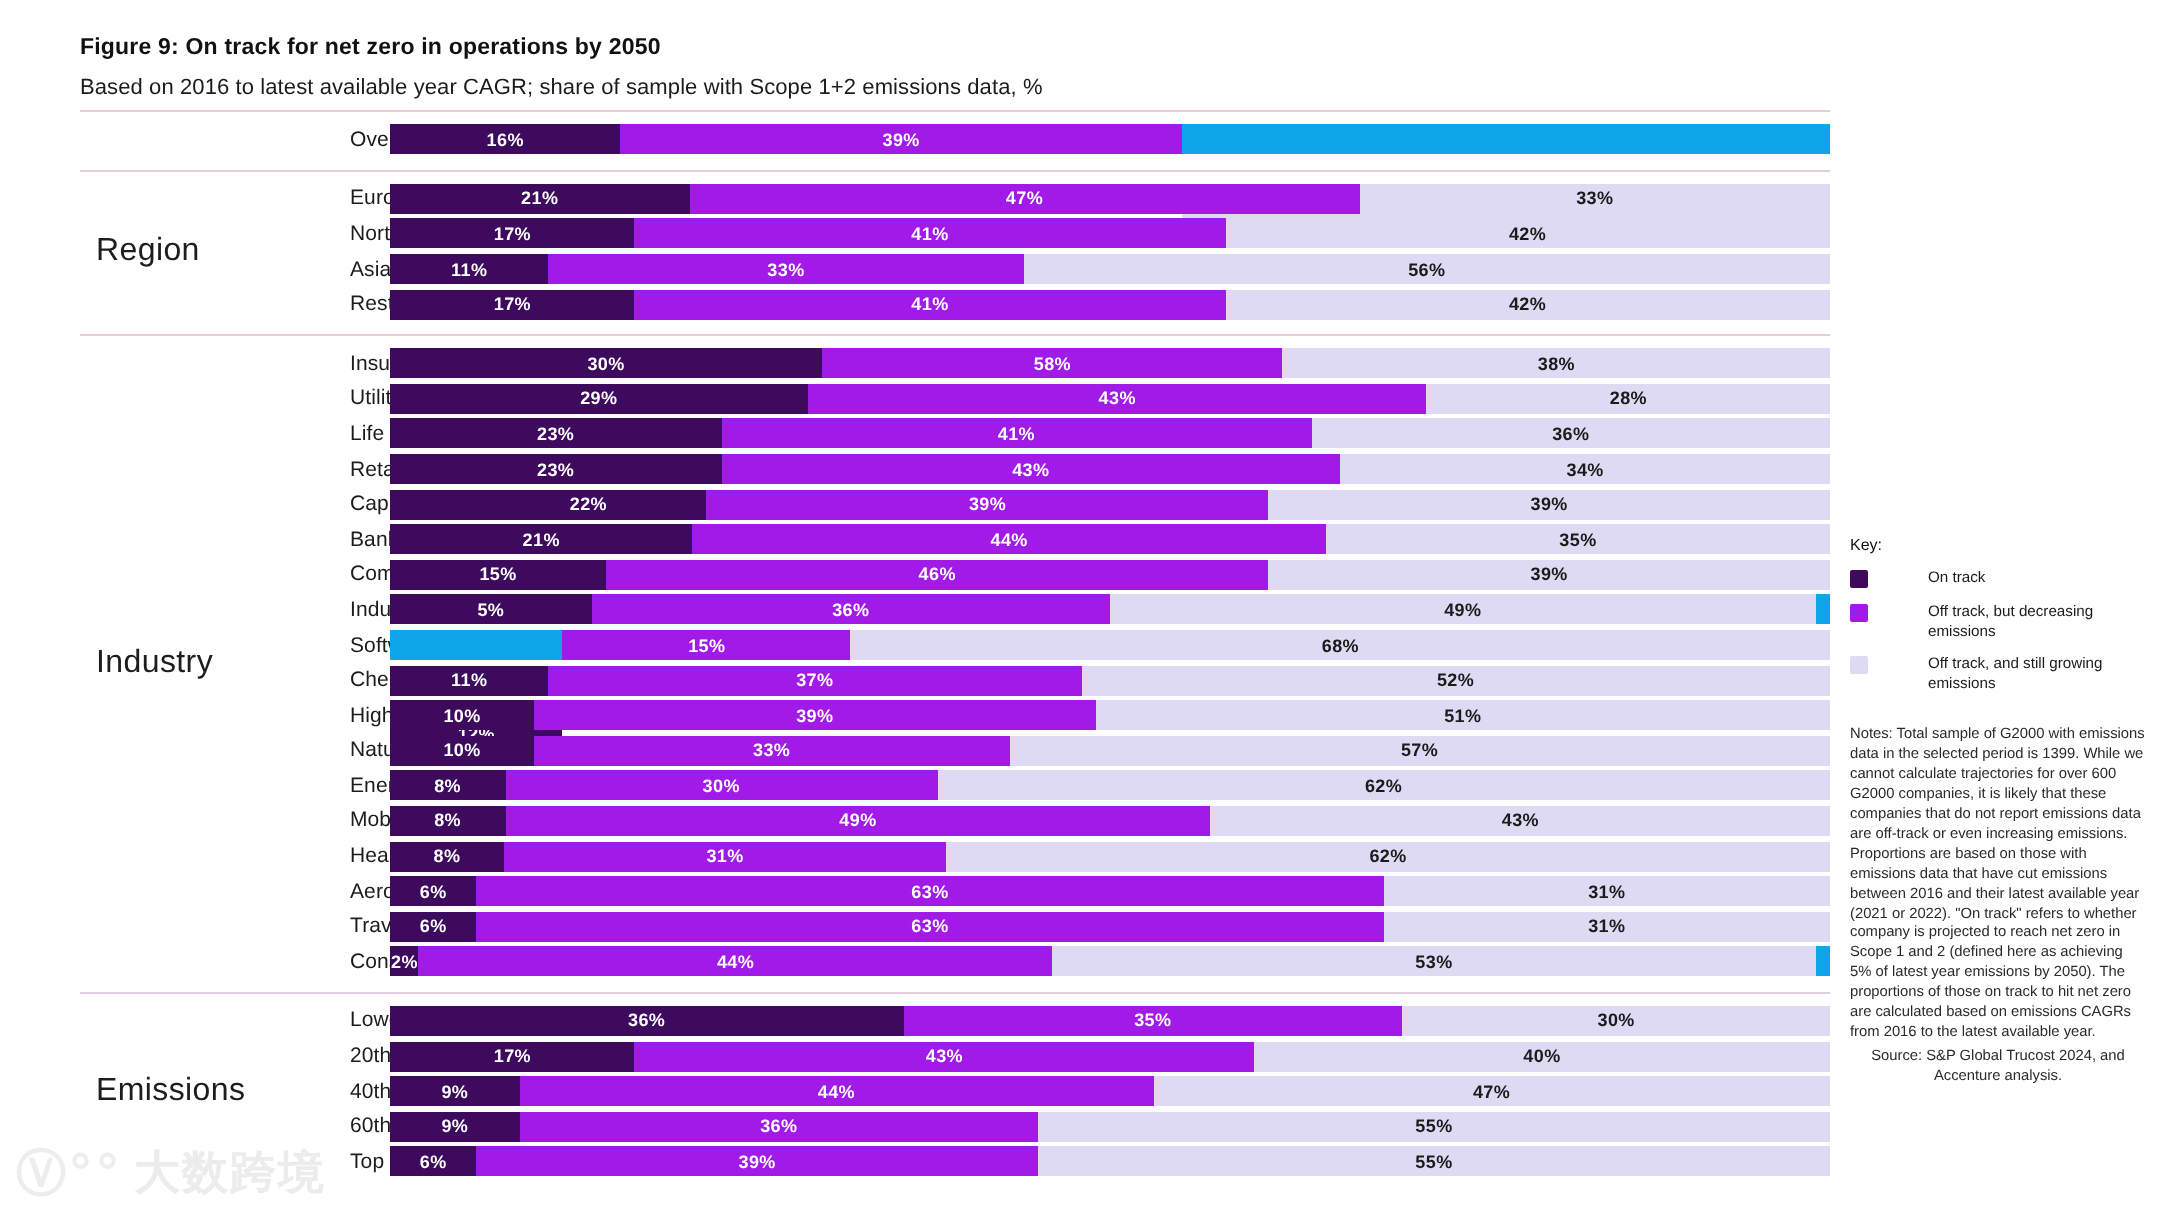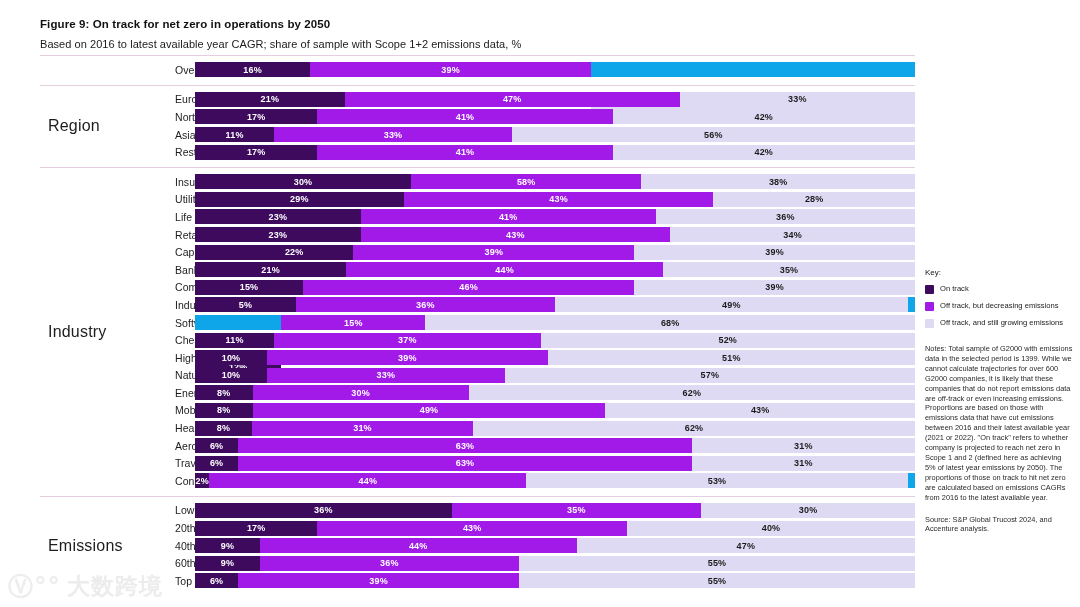--- a/index.html
+++ b/index.html
@@ -61,33 +61,33 @@
   }
   .seg.on{ background:#3d0a5e; color:#ffffff; }
   .seg.off{ background:#a11ae8; color:#ffffff; }
   .seg.grow{ background:#dedaf4; color:#1b1b1b; }
 
   
   .rail{
     position:absolute;left:925px;top:268px;width:148px;
   }
   .key-title{font-size:8px;font-weight:normal;color:#111;margin-bottom:7px;}
-  .key-item{display:flex;align-items:flex-start;margin-bottom:7px;}
+  .key-item{display:flex;align-items:flex-start;margin-bottom:7px;gap:24px;}
   .swatch{
     width:9px;height:9px;min-width:9px;margin-right:6px;margin-top:1px;
     border-radius:1px;
   }
   .key-label{font-size:7.6px;line-height:9.6px;color:#1b1b1b;}
 
   .notes{
     margin-top:16px;font-size:7.4px;line-height:9.9px;color:#2a2a2a;
     text-align:left;
   }
   .source{
-    margin-top:12px;font-size:7.4px;line-height:9.9px;color:#2a2a2a;
+    margin-top:2px;font-size:7.4px;line-height:9.9px;color:#2a2a2a;text-align:center;
   }
 
   
   .watermark{
     position:absolute;left:8px;bottom:4px;
     font-size:23px;font-weight:bold;color:#ececec;
     letter-spacing:1px;white-space:nowrap;
     display:flex;align-items:center;gap:6px;
     user-select:none;
   }

